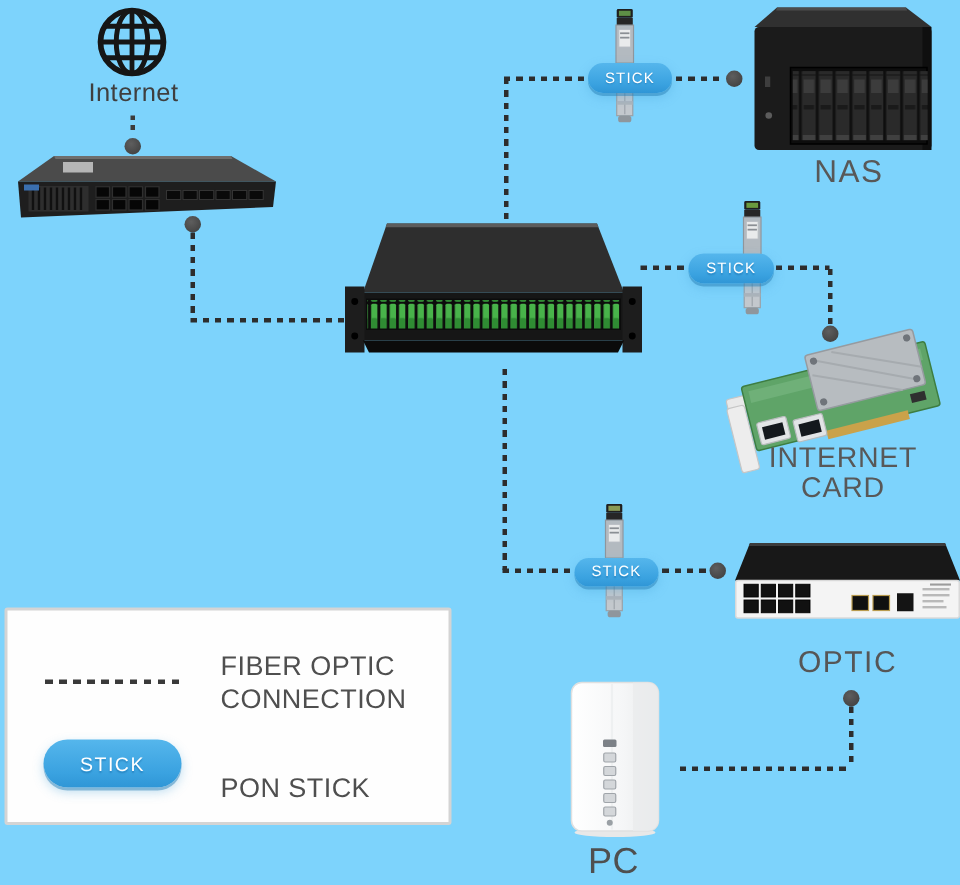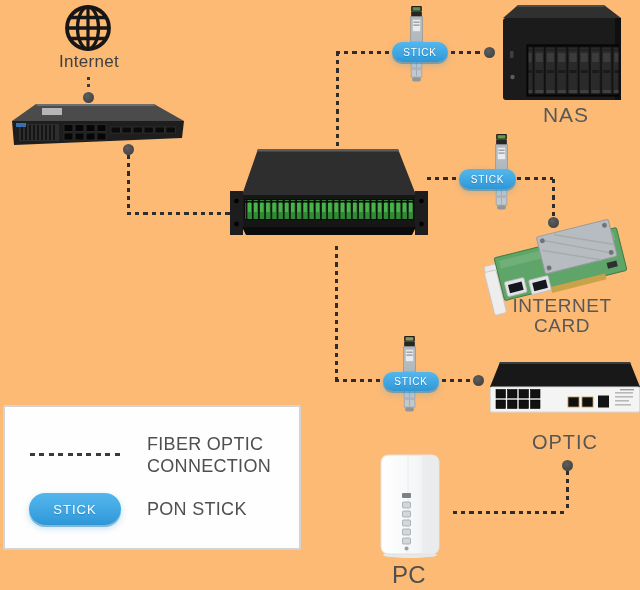--- a/index.html
+++ b/index.html
@@ -1,17 +1,17 @@
 <!DOCTYPE html>
 <html><head>
 <meta charset="utf-8">
 <style>
   html,body{margin:0;padding:0;background:#ffffff;}
   body{width:640px;height:590px;overflow:hidden;font-family:"Liberation Sans",sans-serif;}
-  #canvas{position:relative;width:640px;height:590px;background:#fdba74;}
+  #canvas{position:relative;width:640px;height:590px;background:#7dd3fc;}
   .abs{position:absolute;}
   .lbl{position:absolute;font-weight:300;color:#565656;text-align:center;letter-spacing:.3px;line-height:1.05;}
   .dash-h{position:absolute;height:3px;background:repeating-linear-gradient(90deg,#2d2d2d 0 4.2px,transparent 4.2px 8.2px);}
   .dash-v{position:absolute;width:3px;background:repeating-linear-gradient(180deg,#2d2d2d 0 4.2px,transparent 4.2px 8.2px);}
   .dots-v{position:absolute;width:3px;background:repeating-linear-gradient(180deg,#3c3c3c 0 3px,transparent 3px 6.6px);}
   .conn-dot{position:absolute;width:11px;height:11px;border-radius:50%;background:radial-gradient(circle at 40% 35%,#5e5e5e,#3b3b3b);}
   .stick-pill{position:absolute;display:flex;align-items:center;justify-content:center;border-radius:999px;
     background:linear-gradient(180deg,#55b6ec 0%,#3aa2e0 70%,#2f96d6 100%);
     color:#fff;font-weight:400;font-size:10px;letter-spacing:.8px;
     box-shadow:0 2px 0 rgba(35,125,180,.45),0 3px 7px rgba(70,160,215,.35);
@@ -239,15 +239,15 @@
   </svg>
   <div class="lbl" style="left:339px;top:562px;width:140px;font-size:24px;color:#4f4f4f;">PC Computer</div>
 
   <div class="legend-box" style="left:3px;top:405px;width:294px;height:141px;"></div>
   <div class="legend-dash" style="left:30px;top:452.5px;width:91px;"></div>
   <div class="lbl" style="left:147px;top:433px;width:130px;font-size:18px;line-height:22px;text-align:left;color:#4f4f4f;">
     <span>FIBER OPTIC</span><br>
     <span>CONNECTION</span>
   </div>
   <div class="stick-pill legend-pill" style="left:29px;top:493px;width:92px;height:32px;">STICK</div>
-  <div class="lbl" style="left:147px;top:500px;width:130px;font-size:18px;text-align:left;color:#4f4f4f;">PON STICK</div>
+  <div class="lbl" style="left:147px;top:516px;width:130px;font-size:18px;text-align:left;color:#4f4f4f;">PON STICK</div>
 
 </div>
 
 </body></html>

